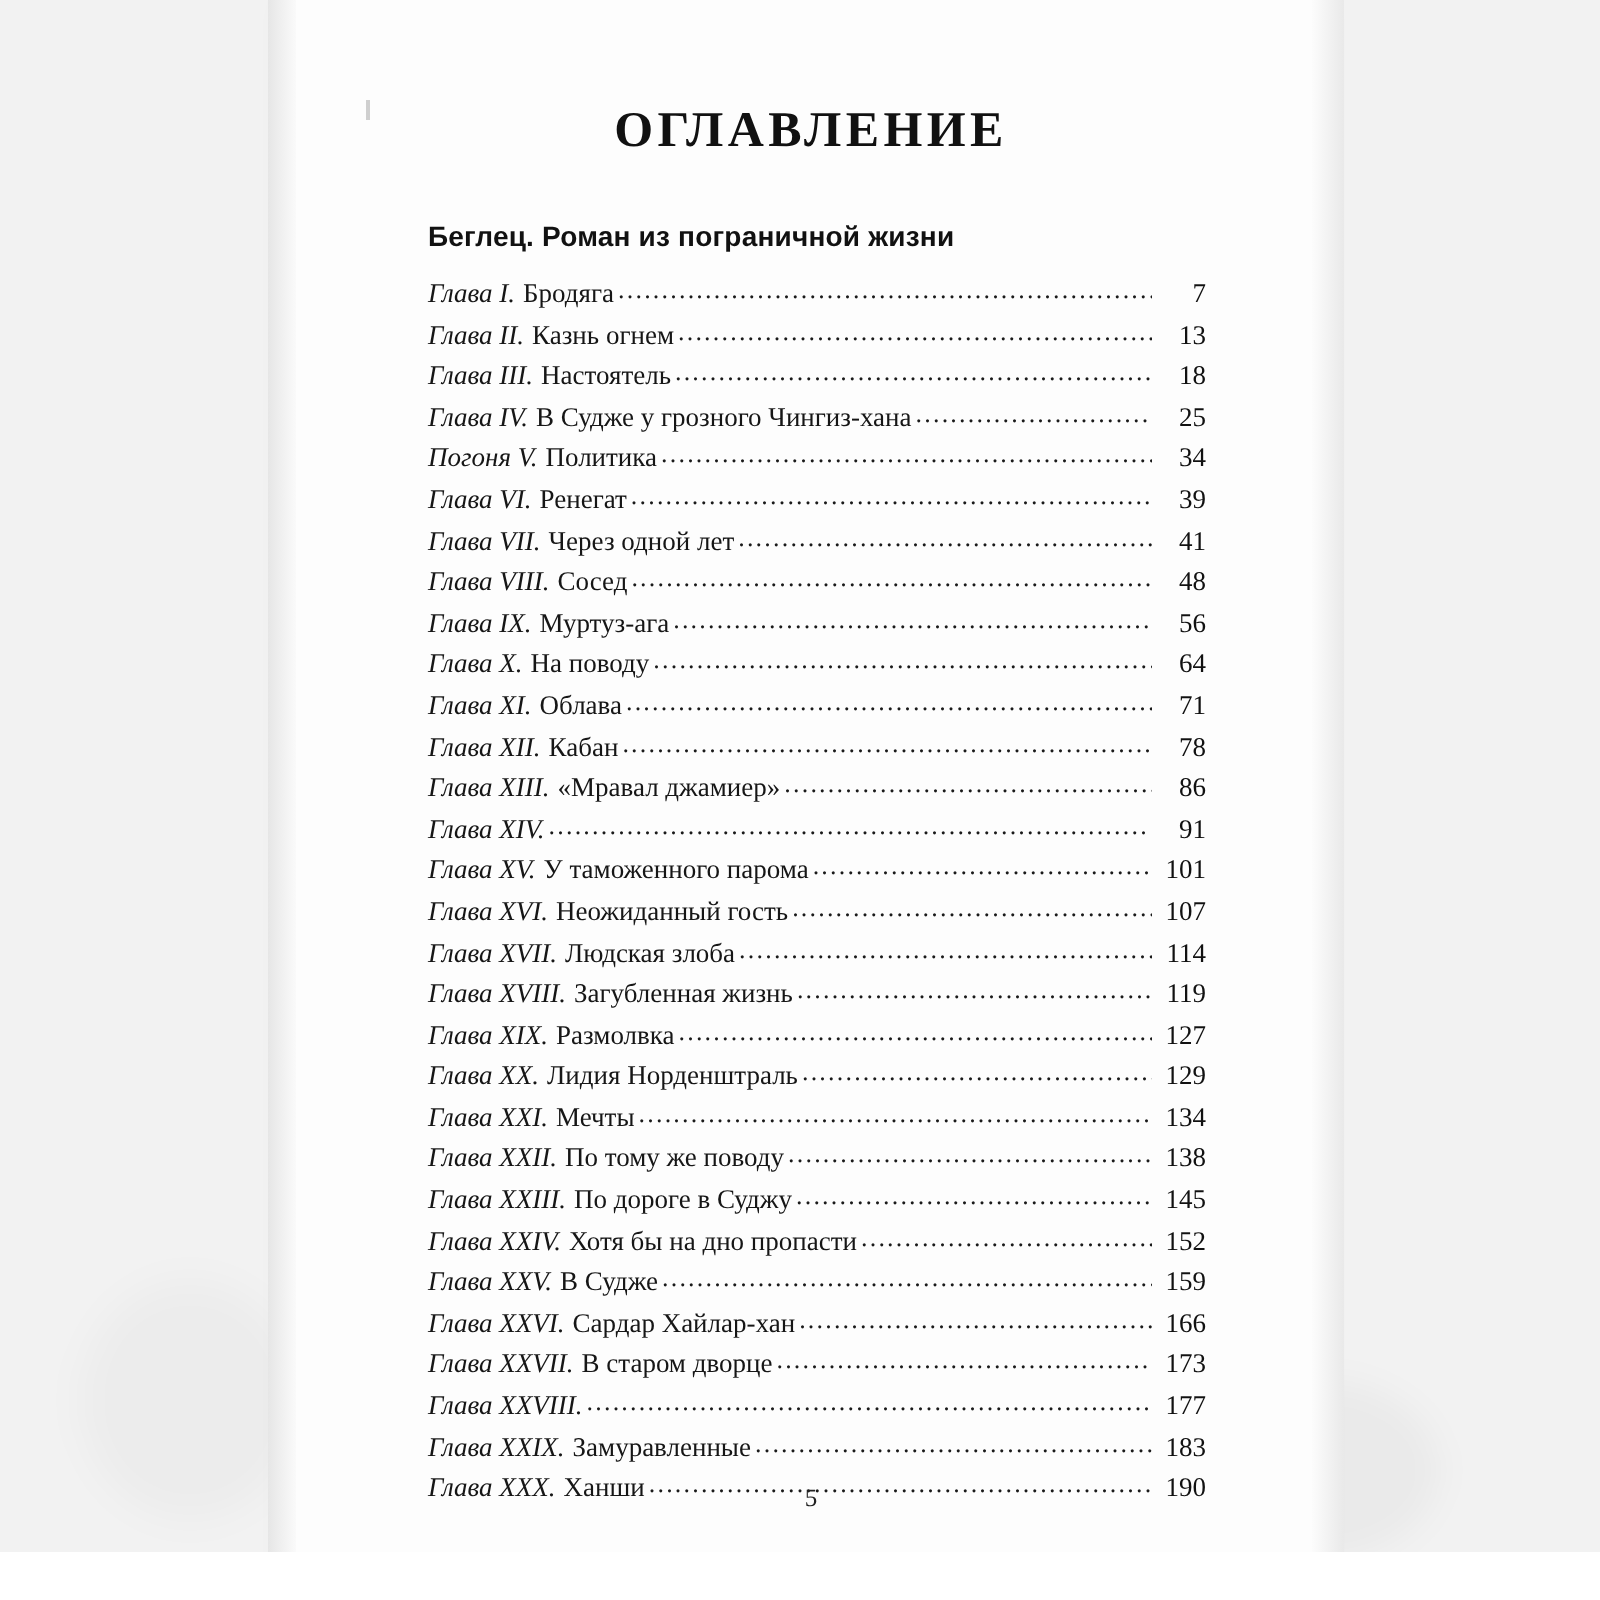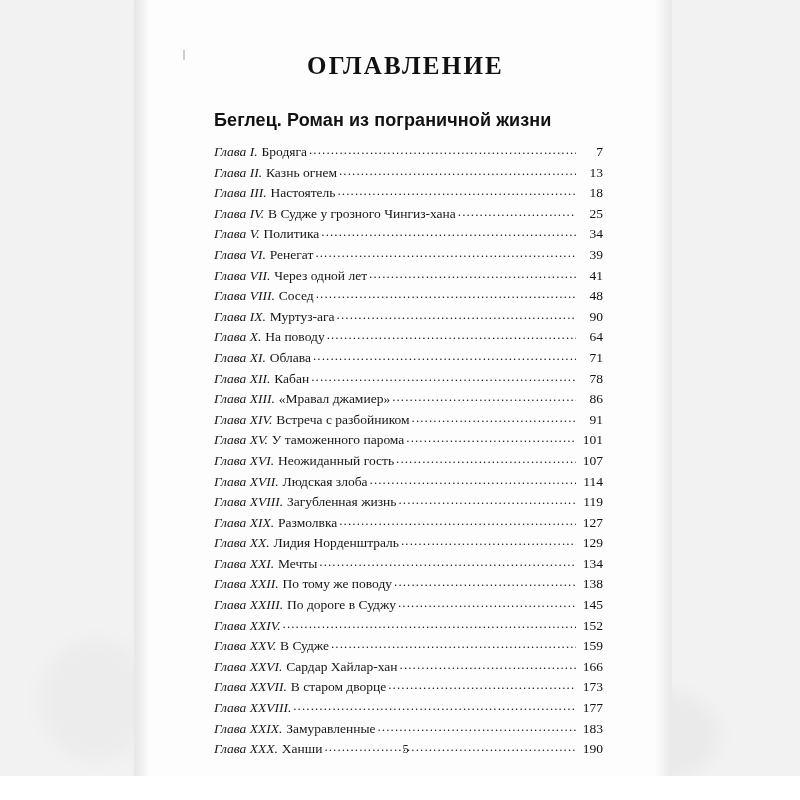--- a/index.html
+++ b/index.html
@@ -80,21 +80,21 @@
     font-weight: bold;
     font-size: 25px;
     letter-spacing: 2.2px;
     color: #111111;
   }
   .section-title {
     margin-top: 30px;
     margin-left: 6px;
     font-family: "Liberation Sans", sans-serif;
     font-weight: bold;
-    font-size: 18px;
+    font-size: 14px;
     color: #111111;
     letter-spacing: .1px;
   }
   .toc {
     margin-top: 11px;
     margin-left: 6px;
   }
   .toc-row {
     display: flex;
     align-items: flex-end;
@@ -196,21 +196,21 @@
             <span class="leader">.....................................................................</span>
             <span class="toc-page">18</span>
           </div>
           <div class="toc-row">
             <span class="toc-label">Глава IV.</span>
             <span class="toc-name toc-label">В Судже у грозного Чингиз-хана</span>
             <span class="leader">.....................................................................</span>
             <span class="toc-page">25</span>
           </div>
           <div class="toc-row">
-            <span class="toc-label">Глава V.</span>
+            <span class="toc-label">Погоня V.</span>
             <span class="toc-name toc-label">Политика</span>
             <span class="leader">.....................................................................</span>
             <span class="toc-page">34</span>
           </div>
           <div class="toc-row">
             <span class="toc-label">Глава VI.</span>
             <span class="toc-name toc-label">Ренегат</span>
             <span class="leader">.....................................................................</span>
             <span class="toc-page">39</span>
           </div>
@@ -223,21 +223,21 @@
           <div class="toc-row">
             <span class="toc-label">Глава VIII.</span>
             <span class="toc-name toc-label">Сосед</span>
             <span class="leader">.....................................................................</span>
             <span class="toc-page">48</span>
           </div>
           <div class="toc-row">
             <span class="toc-label">Глава IX.</span>
             <span class="toc-name toc-label">Муртуз-ага</span>
             <span class="leader">.....................................................................</span>
-            <span class="toc-page">90</span>
+            <span class="toc-page">56</span>
           </div>
           <div class="toc-row">
             <span class="toc-label">Глава X.</span>
             <span class="toc-name toc-label">На поводу</span>
             <span class="leader">.....................................................................</span>
             <span class="toc-page">64</span>
           </div>
           <div class="toc-row">
             <span class="toc-label">Глава XI.</span>
             <span class="toc-name toc-label">Облава</span>
@@ -251,21 +251,20 @@
             <span class="toc-page">78</span>
           </div>
           <div class="toc-row">
             <span class="toc-label">Глава XIII.</span>
             <span class="toc-name toc-label">«Мравал джамиер»</span>
             <span class="leader">.....................................................................</span>
             <span class="toc-page">86</span>
           </div>
           <div class="toc-row">
             <span class="toc-label">Глава XIV.</span>
-            <span class="toc-name toc-label">Встреча с разбойником</span>
             <span class="leader">.....................................................................</span>
             <span class="toc-page">91</span>
           </div>
           <div class="toc-row">
             <span class="toc-label">Глава XV.</span>
             <span class="toc-name toc-label">У таможенного парома</span>
             <span class="leader">.....................................................................</span>
             <span class="toc-page">101</span>
           </div>
           <div class="toc-row">
@@ -311,20 +310,21 @@
             <span class="toc-page">138</span>
           </div>
           <div class="toc-row">
             <span class="toc-label">Глава XXIII.</span>
             <span class="toc-name toc-label">По дороге в Суджу</span>
             <span class="leader">.....................................................................</span>
             <span class="toc-page">145</span>
           </div>
           <div class="toc-row">
             <span class="toc-label">Глава XXIV.</span>
+            <span class="toc-name toc-label">Хотя бы на дно пропасти</span>
             <span class="leader">.....................................................................</span>
             <span class="toc-page">152</span>
           </div>
           <div class="toc-row">
             <span class="toc-label">Глава XXV.</span>
             <span class="toc-name toc-label">В Судже</span>
             <span class="leader">.....................................................................</span>
             <span class="toc-page">159</span>
           </div>
           <div class="toc-row">

